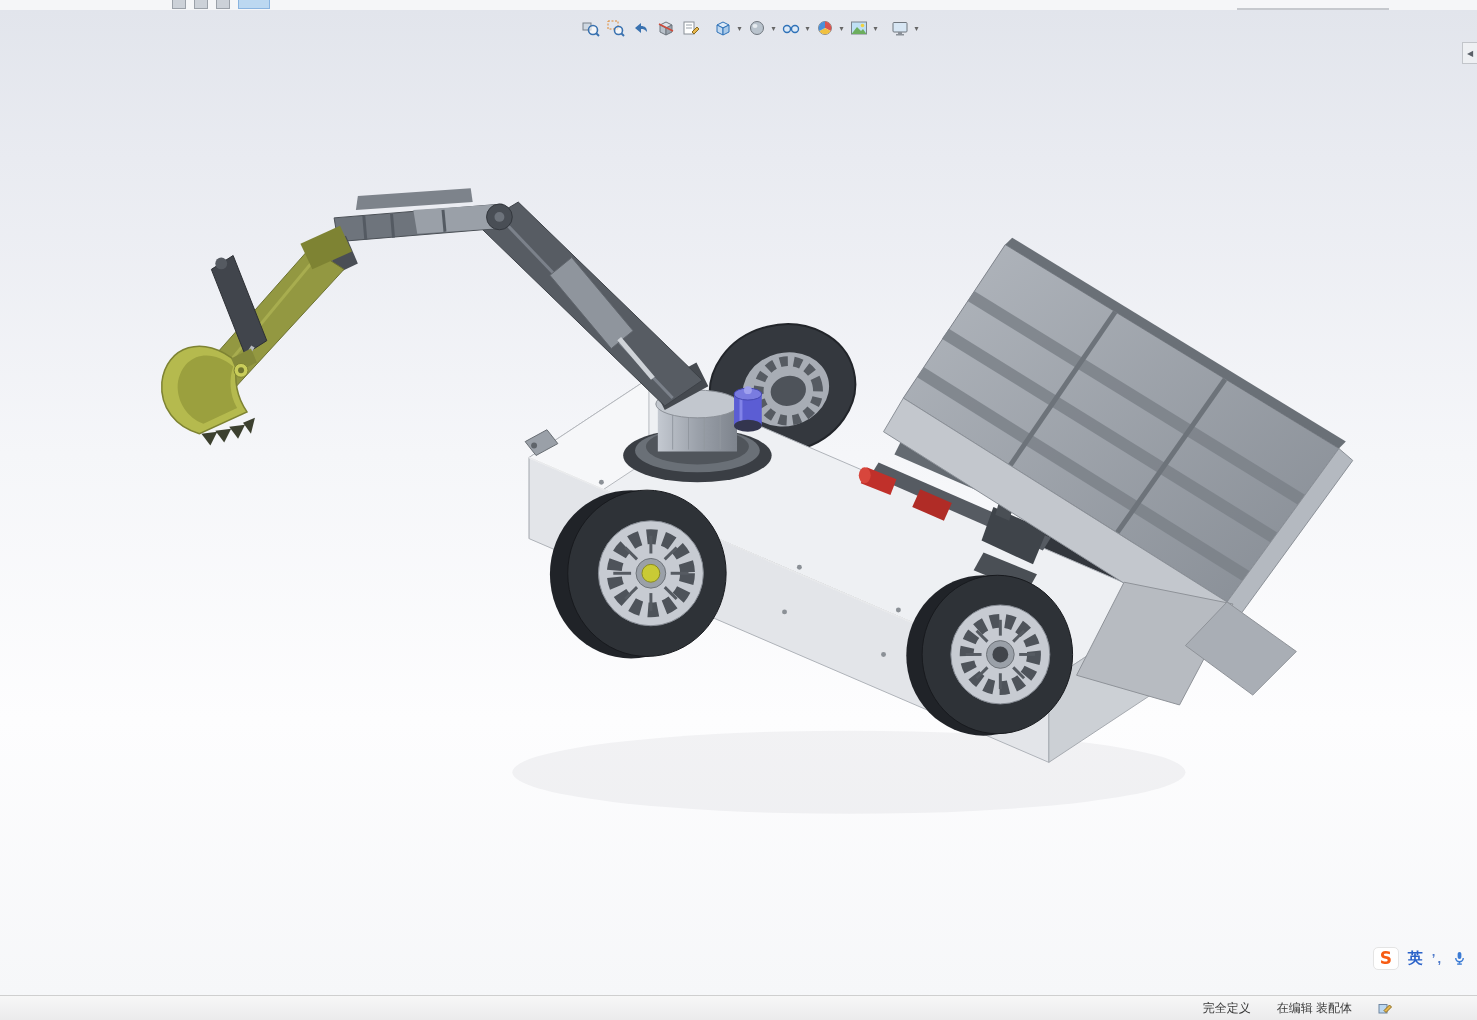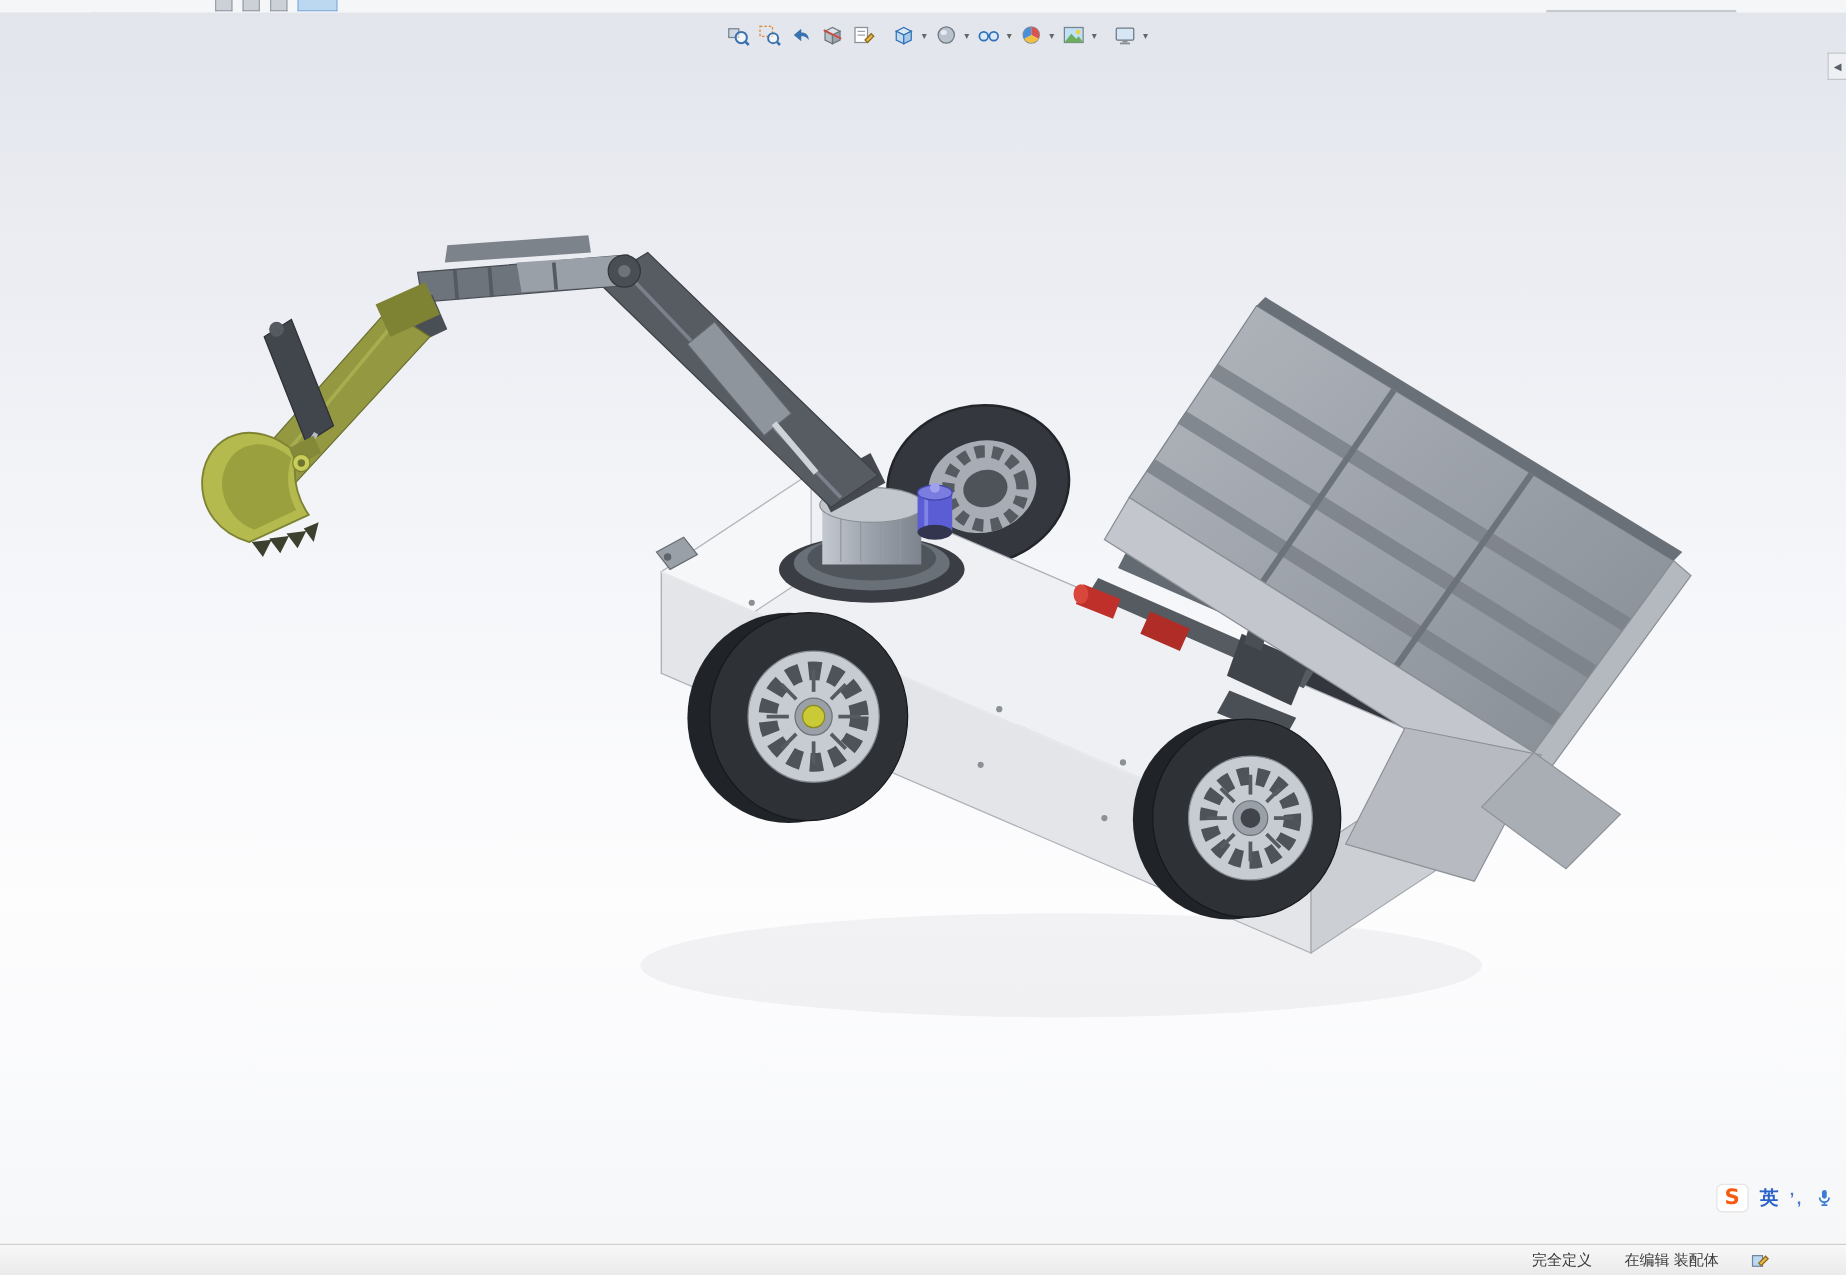--- a/index.html
+++ b/index.html
@@ -49,21 +49,21 @@
     color:#f75b12; font-weight:bold; font-size:17px; line-height:21px; text-align:center;
     font-family:"DejaVu Sans", sans-serif; }
   .ime-mode { color:#2a62c9; font-weight:bold; font-size:15px; }
   .ime-punct { color:#4a77c9; font-weight:bold; font-size:13px; letter-spacing:2px; }
   .ime-mic svg { width:15px; height:16px; display:block; }
 
   
   .status-bar { position:absolute; left:0; right:0; bottom:0; height:25px;
     background:linear-gradient(#f7f7f7,#ebebec); border-top:1px solid #cfcfcf;
     display:flex; align-items:center; justify-content:flex-end; gap:26px;
-    font-size:12px; color:#3a3a3a; padding-right:61px; }
+    font-size:12px; color:#3a3a3a; padding-right:84px; }
   .status-icon svg { width:15px; height:15px; display:block; }
 </style>
 </head>
 <body>
 
 <div class="app">
 
   <div class="menu-strip">
     <div class="mini-icons">
       <span class="mini-icon"></span>

